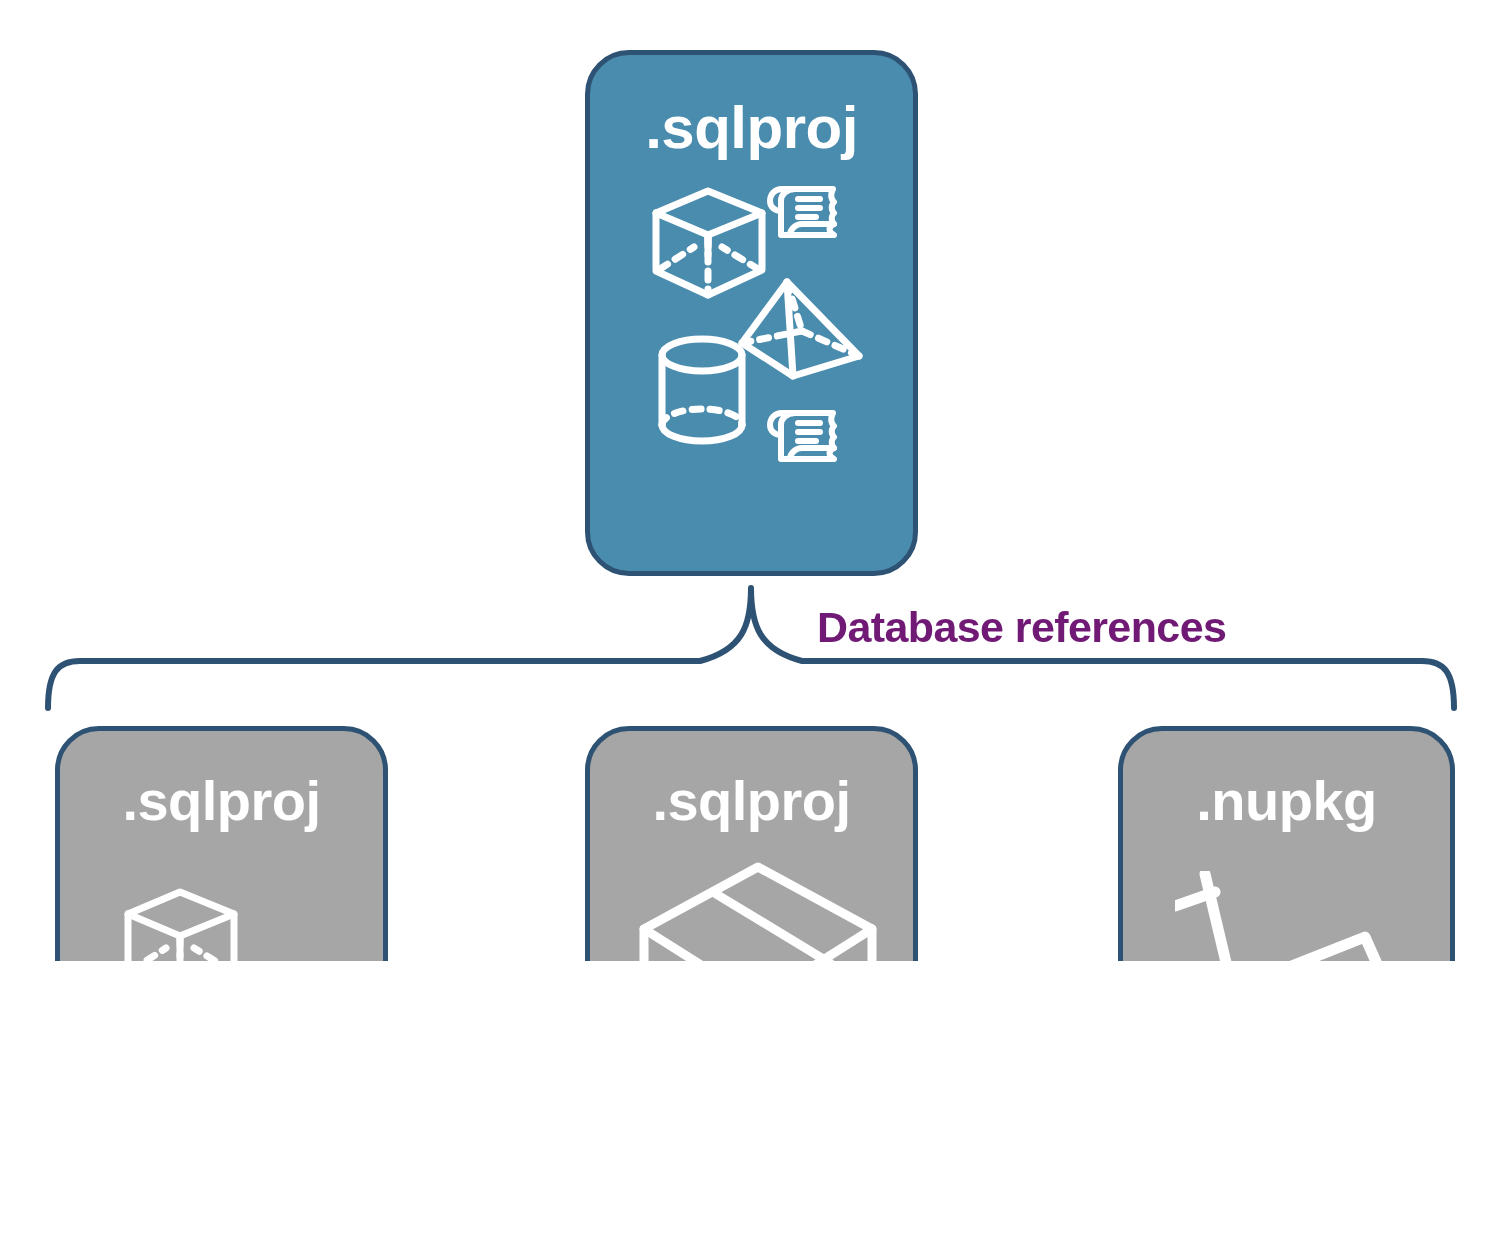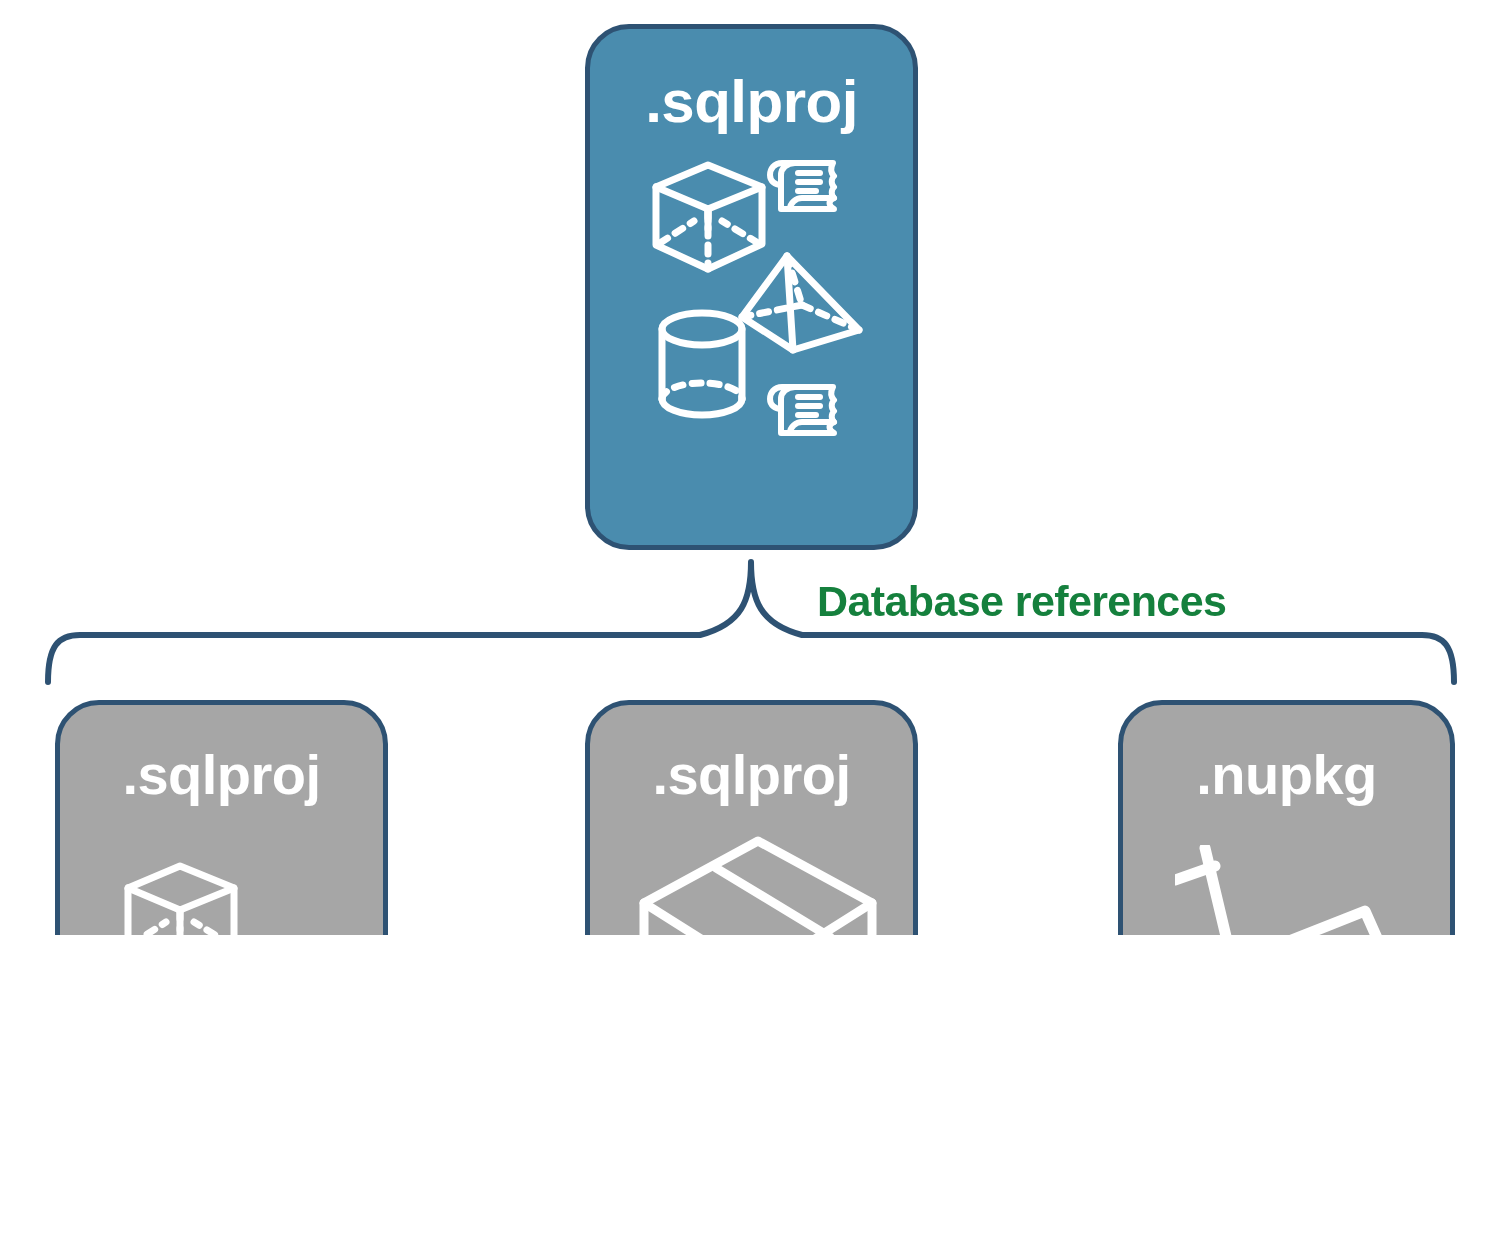--- a/index.html
+++ b/index.html
@@ -10,20 +10,21 @@
   }
   body {
     font-family: "Liberation Sans", "DejaVu Sans", sans-serif;
   }
   #canvas {
     position: relative;
     width: 1500px;
     height: 935px;
     background: #ffffff;
     overflow: hidden;
+    margin-top: 26px;
   }
 
   
   .card {
     position: absolute;
     box-sizing: border-box;
     border: 5px solid #2E5273;
     border-radius: 44px;
     display: flex;
     flex-direction: column;
@@ -93,21 +94,21 @@
     width: 1500px;
     height: 160px;
     pointer-events: none;
   }
 
   
   #references-label {
     position: absolute;
     left: 817px;
     top: 577px;
-    color: #15803d;
+    color: #701a75;
     font-size: 43px;
     font-weight: bold;
     letter-spacing: -0.6px;
     white-space: nowrap;
     user-select: none;
   }
 </style>
 </head>
 <body>
 

